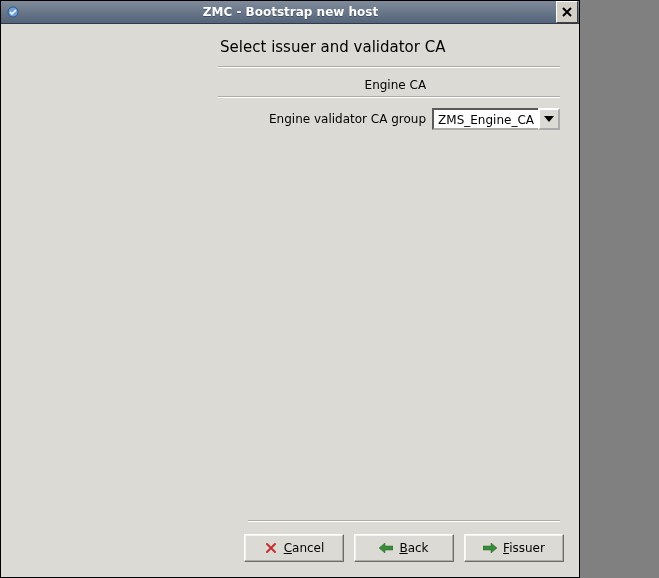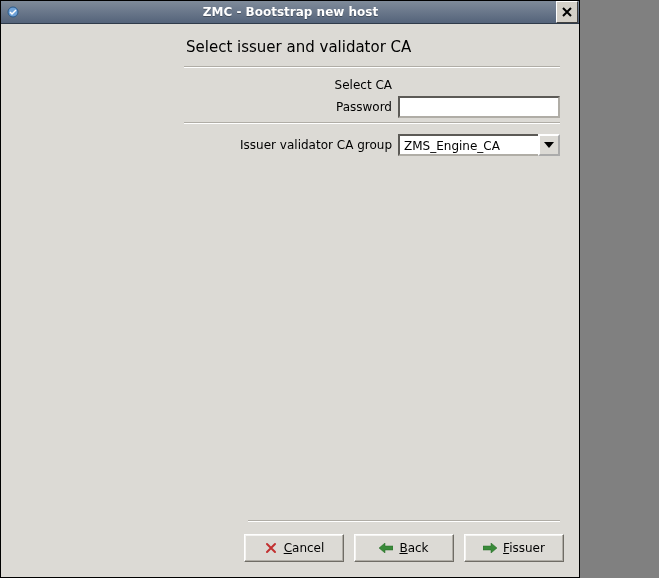--- a/index.html
+++ b/index.html
@@ -49,32 +49,28 @@
         </svg>
     </span>
   </div>
 
   <div class="client">
     <div class="content">
       <div class="heading">Select issuer and validator CA</div>
       <hr class="sep">
 
       <div class="form-row">
-        <label>Select CA</label>
+        <label>Engine CA</label>
       </div>
 
-      <div class="form-row">
-        <label>Password</label>
-        <input type="password" class="textfield" value="" style="">
-      </div>
 
       <hr class="sep">
 
       <div class="form-row">
-        <label>Issuer validator CA group</label>
+        <label>Engine validator CA group</label>
         <div class="combo">
           <div class="combo-text">ZMS_Engine_CA</div>
           <div class="combo-btn">
             <svg width="10" height="6" viewBox="0 0 10 6">
                 <path d="M0 0h10L5 6z" fill="#000"></path>
               </svg>
           </div>
         </div>
       </div>
     </div>

